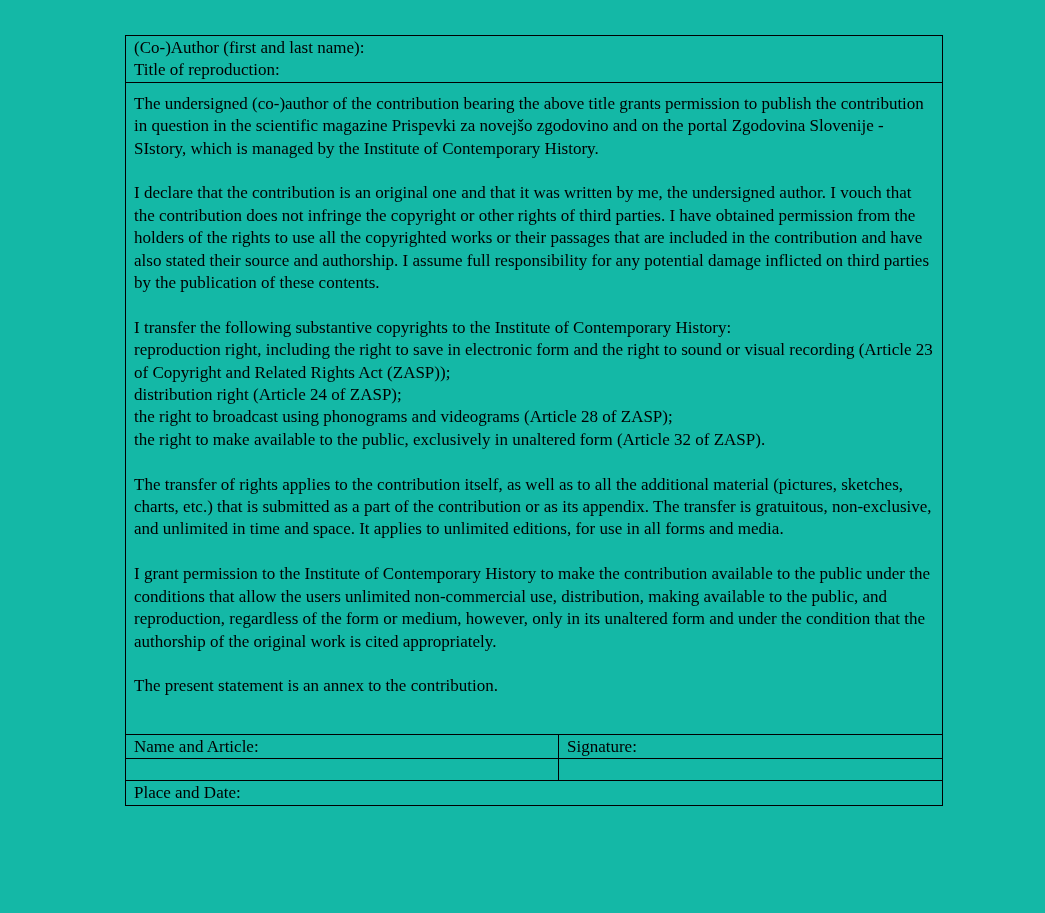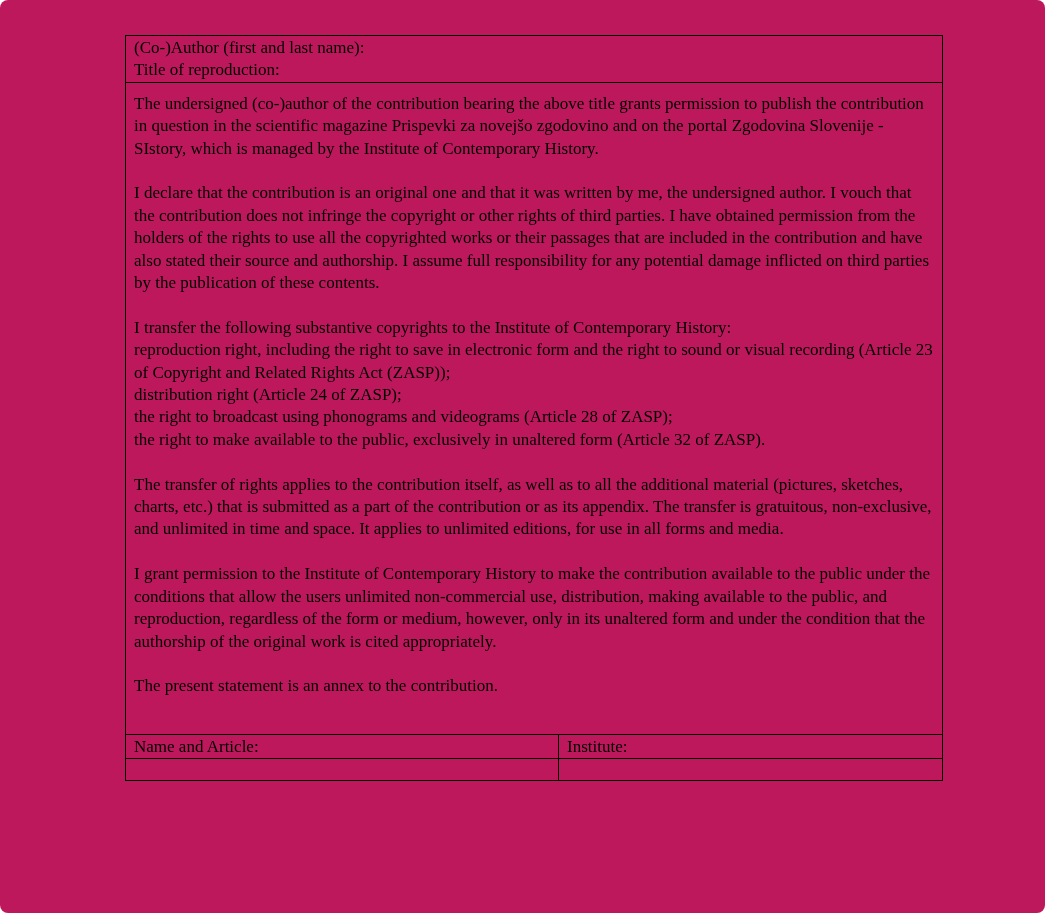--- a/index.html
+++ b/index.html
@@ -4,25 +4,24 @@
 <style>
   html, body {
     margin: 0;
     padding: 0;
     background: #ffffff;
   }
   .page {
     position: relative;
     width: 1045px;
     height: 913px;
-    background: #be185d;
+    background: #14b8a6;
     font-family: "Liberation Serif", serif;
     color: #000000;
     overflow: hidden;
-    border-radius: 8px;
   }
   table.form {
     position: absolute;
     left: 125px;
     top: 35px;
     width: 817px;
     border-collapse: collapse;
     table-layout: fixed;
   }
   col.c1 { width: 433px; }
@@ -79,28 +78,33 @@
         <p>I grant permission to the Institute of Contemporary History to make the contribution available to the public under the conditions that allow the users unlimited non-commercial use, distribution, making available to the public, and reproduction, regardless of the form or medium, however, only in its unaltered form and under the condition that the authorship of the original work is cited appropriately.</p>
         <p>The present statement is an annex to the contribution.</p>
       </td>
     </tr>
 
     <tr class="sig-row">
       <td>
         <span>Name and Article:</span>
       </td>
       <td>
-        <span>Institute:</span>
+        <span>Signature:</span>
       </td>
     </tr>
 
     <tr class="sig-row">
       <td>
         <span></span>
       </td>
       <td>
         <span></span>
       </td>
     </tr>
 
+    <tr class="pd-row">
+      <td colspan="2">
+        <span>Place and Date:</span>
+      </td>
+    </tr>
   </tbody>
     </table>
 </div>
 
 </body></html>

